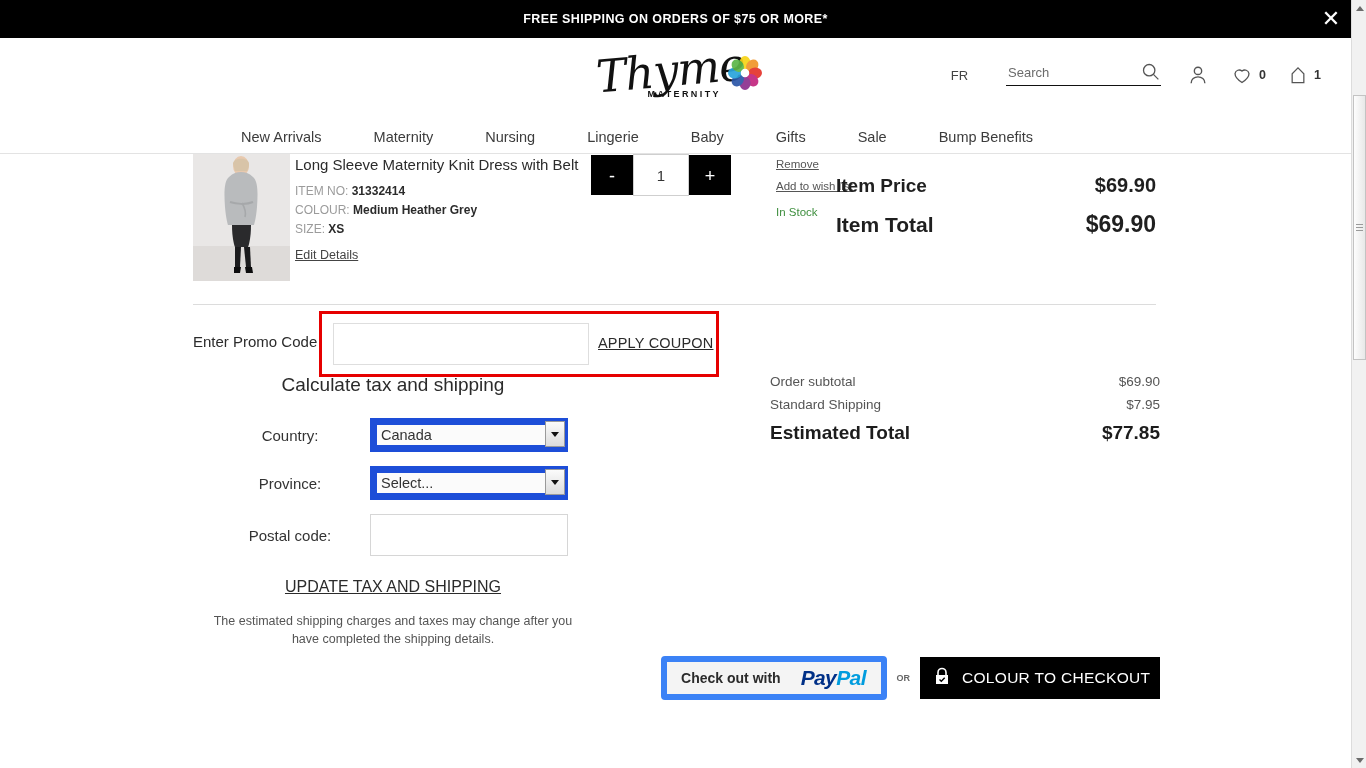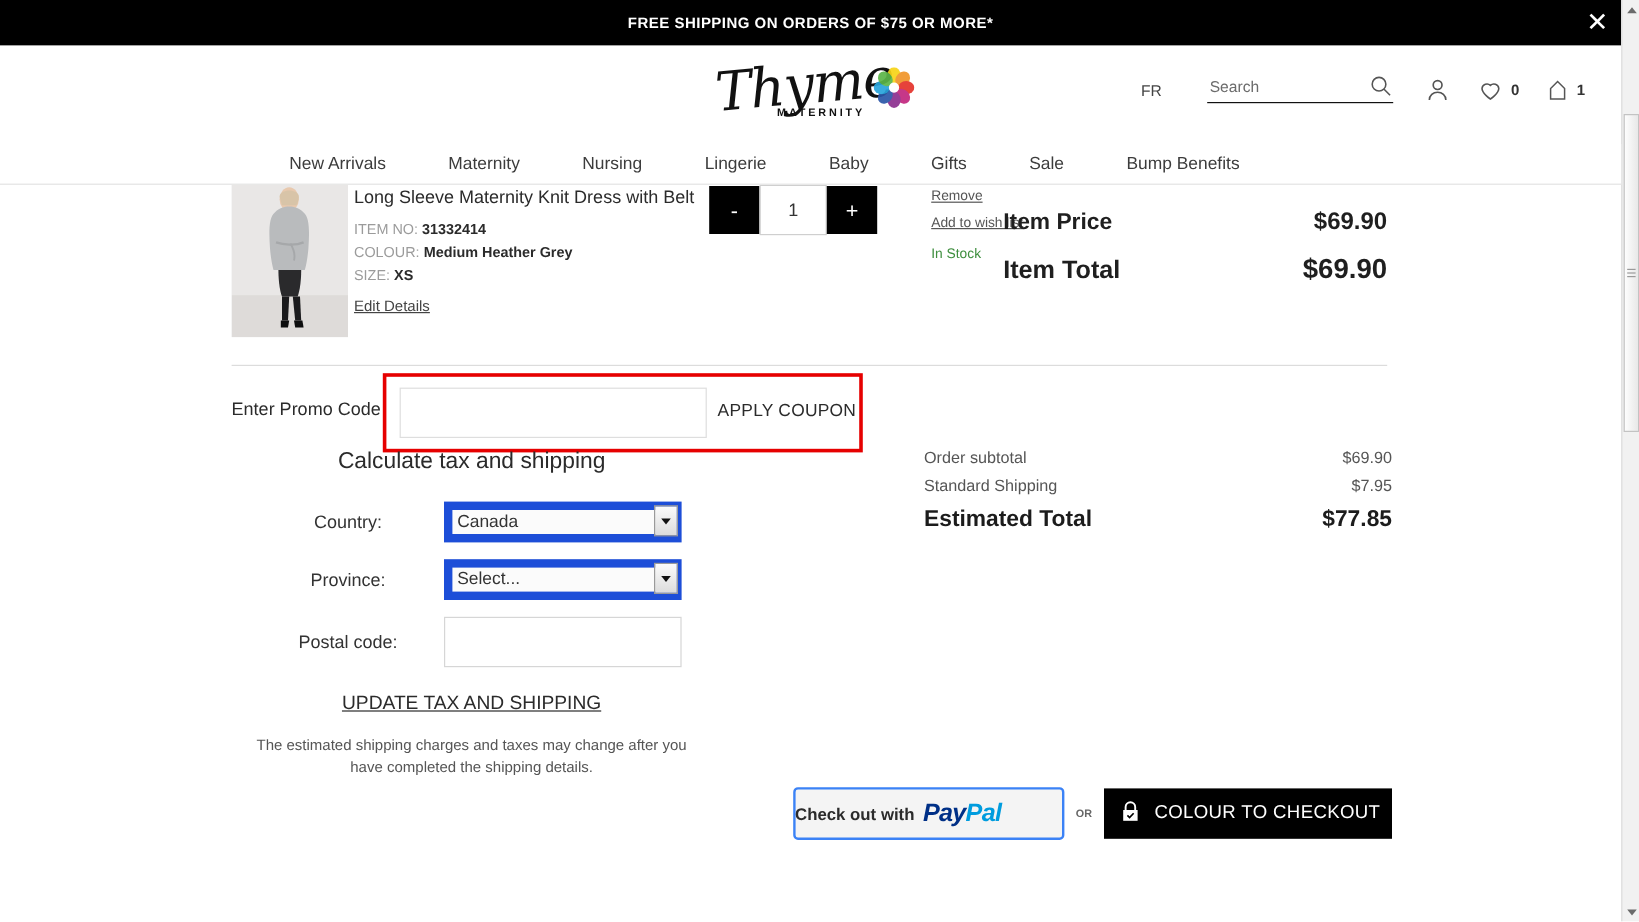--- a/index.html
+++ b/index.html
@@ -160,21 +160,21 @@
   }
   .promo-input {
     position: absolute; left: 140px; top: 18px;
     width: 256px; height: 42px;
     border: 1px solid #dedede; background: #fff; outline: none;
     font-size: 14px; padding: 0 8px;
     font-family: "Liberation Sans", sans-serif;
   }
   .apply-coupon {
     position: absolute; left: 405px; top: 30px;
-    font-size: 14.5px; color: #2b2b2b; 
+    font-size: 14.5px; color: #2b2b2b; text-decoration: underline;
     cursor: pointer; letter-spacing: .2px;
   }
 
   
   .tax-col { position: absolute; left: 193px; top: 228px; width: 400px; text-align: center; }
   .tax-title { font-size: 19px; color: #2b2b2b; margin-bottom: 22px; }
   .form-row {
     display: flex; align-items: center; justify-content: center;
     margin-bottom: 14px;
   }
@@ -223,23 +223,23 @@
   .sum-row.est .sum-lbl { font-size: 19px; font-weight: bold; color: #1c1c1c; }
   .sum-row.est .sum-val { font-size: 19px; font-weight: bold; color: #1c1c1c; }
 
   
   .checkout-area {
     position: absolute; right: 191px; top: 510px;
     display: flex; align-items: center;
   }
   .paypal-btn {
     width: 226px; height: 44px;
-    background: #f4f4f4; border: 2px solid #3b82f6; border-radius: 4px;
-    display: flex; align-items: center; 
-    cursor: pointer; gap: 7px;
+    background: #f4f4f4; border: 6px solid #3b82f6; border-radius: 4px;
+    display: flex; align-items: center; justify-content: center;
+    cursor: pointer; gap: 20px;
   }
   .pp-text { font-size: 14px; font-weight: bold; color: #2b2b2b; }
   .pp-logo { font-size: 21px; font-weight: bold; font-style: italic; letter-spacing: -.6px; }
   .pp-logo .pp-a { color: #003087; }
   .pp-logo .pp-b { color: #009cde; }
   .or-sep { font-size: 9px; color: #666; margin: 0 10px; font-weight: bold; }
   .checkout-btn {
     width: 240px; height: 42px; background: #000; color: #fff;
     display: flex; align-items: center; cursor: pointer;
     padding-left: 14px; gap: 12px;

